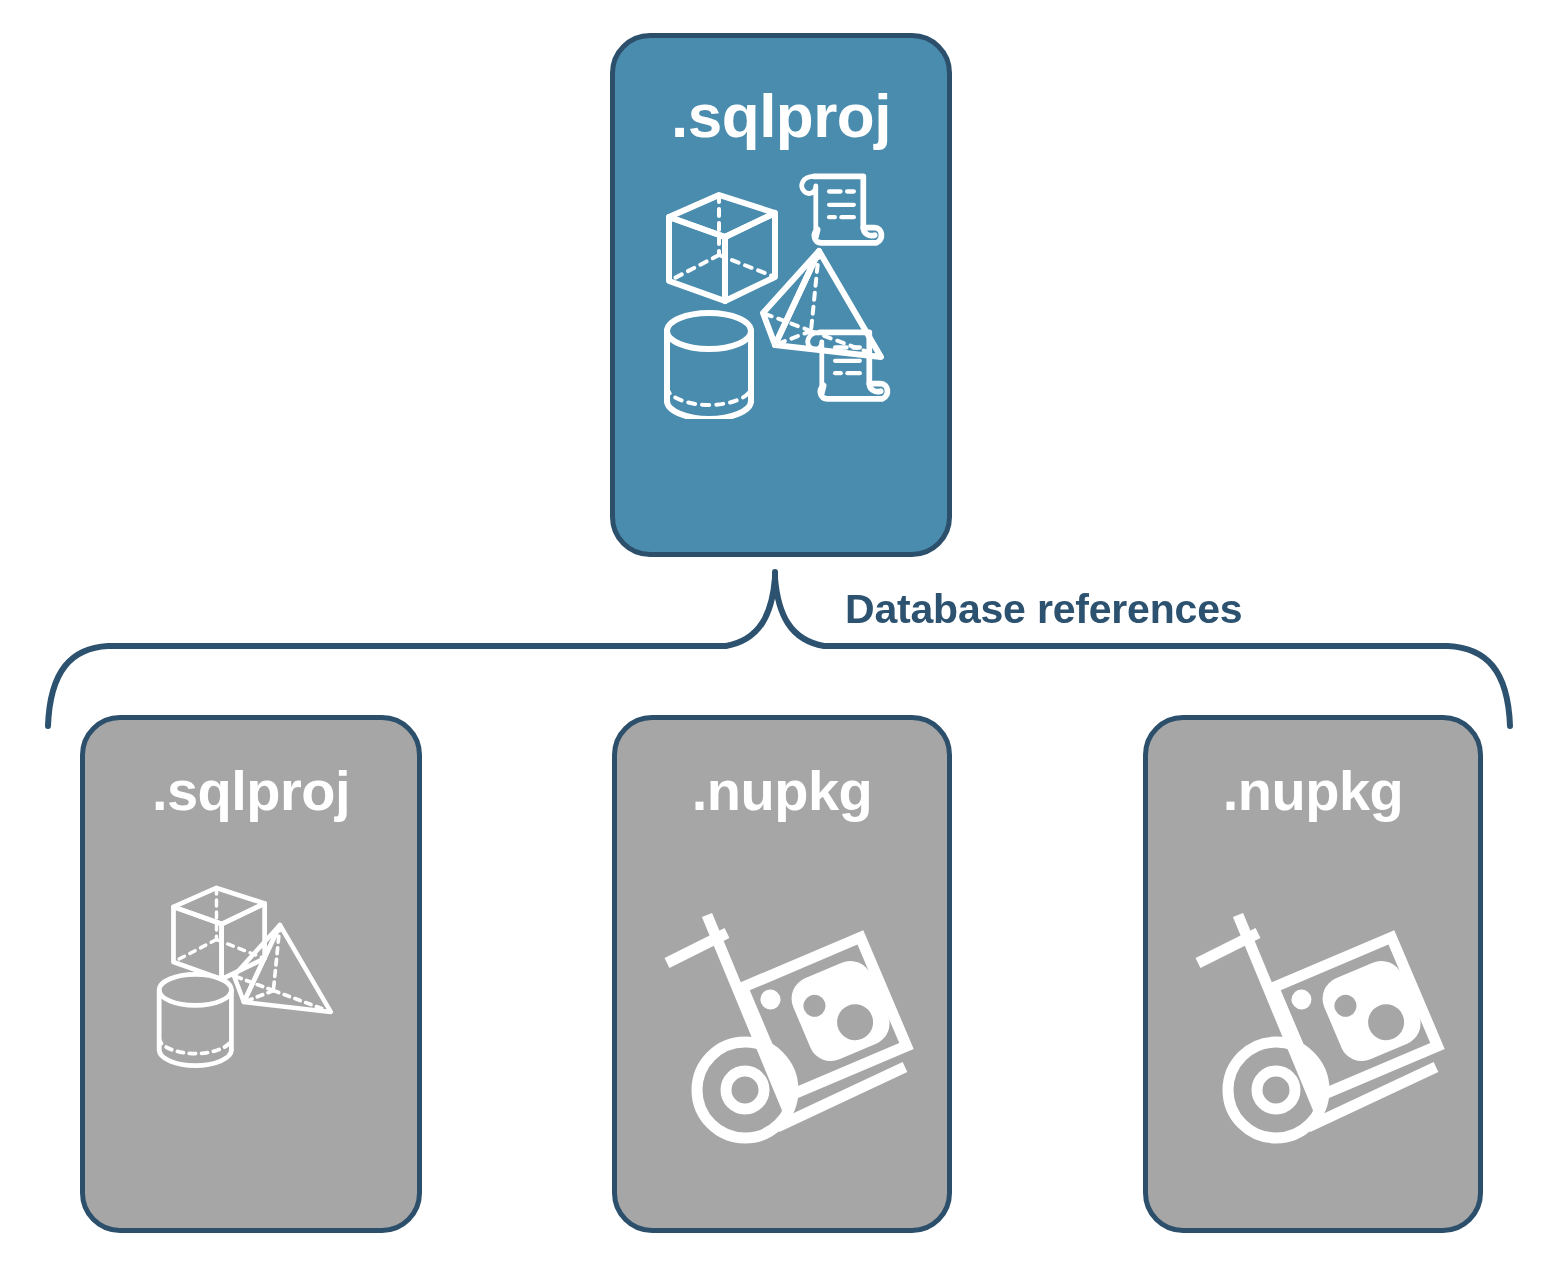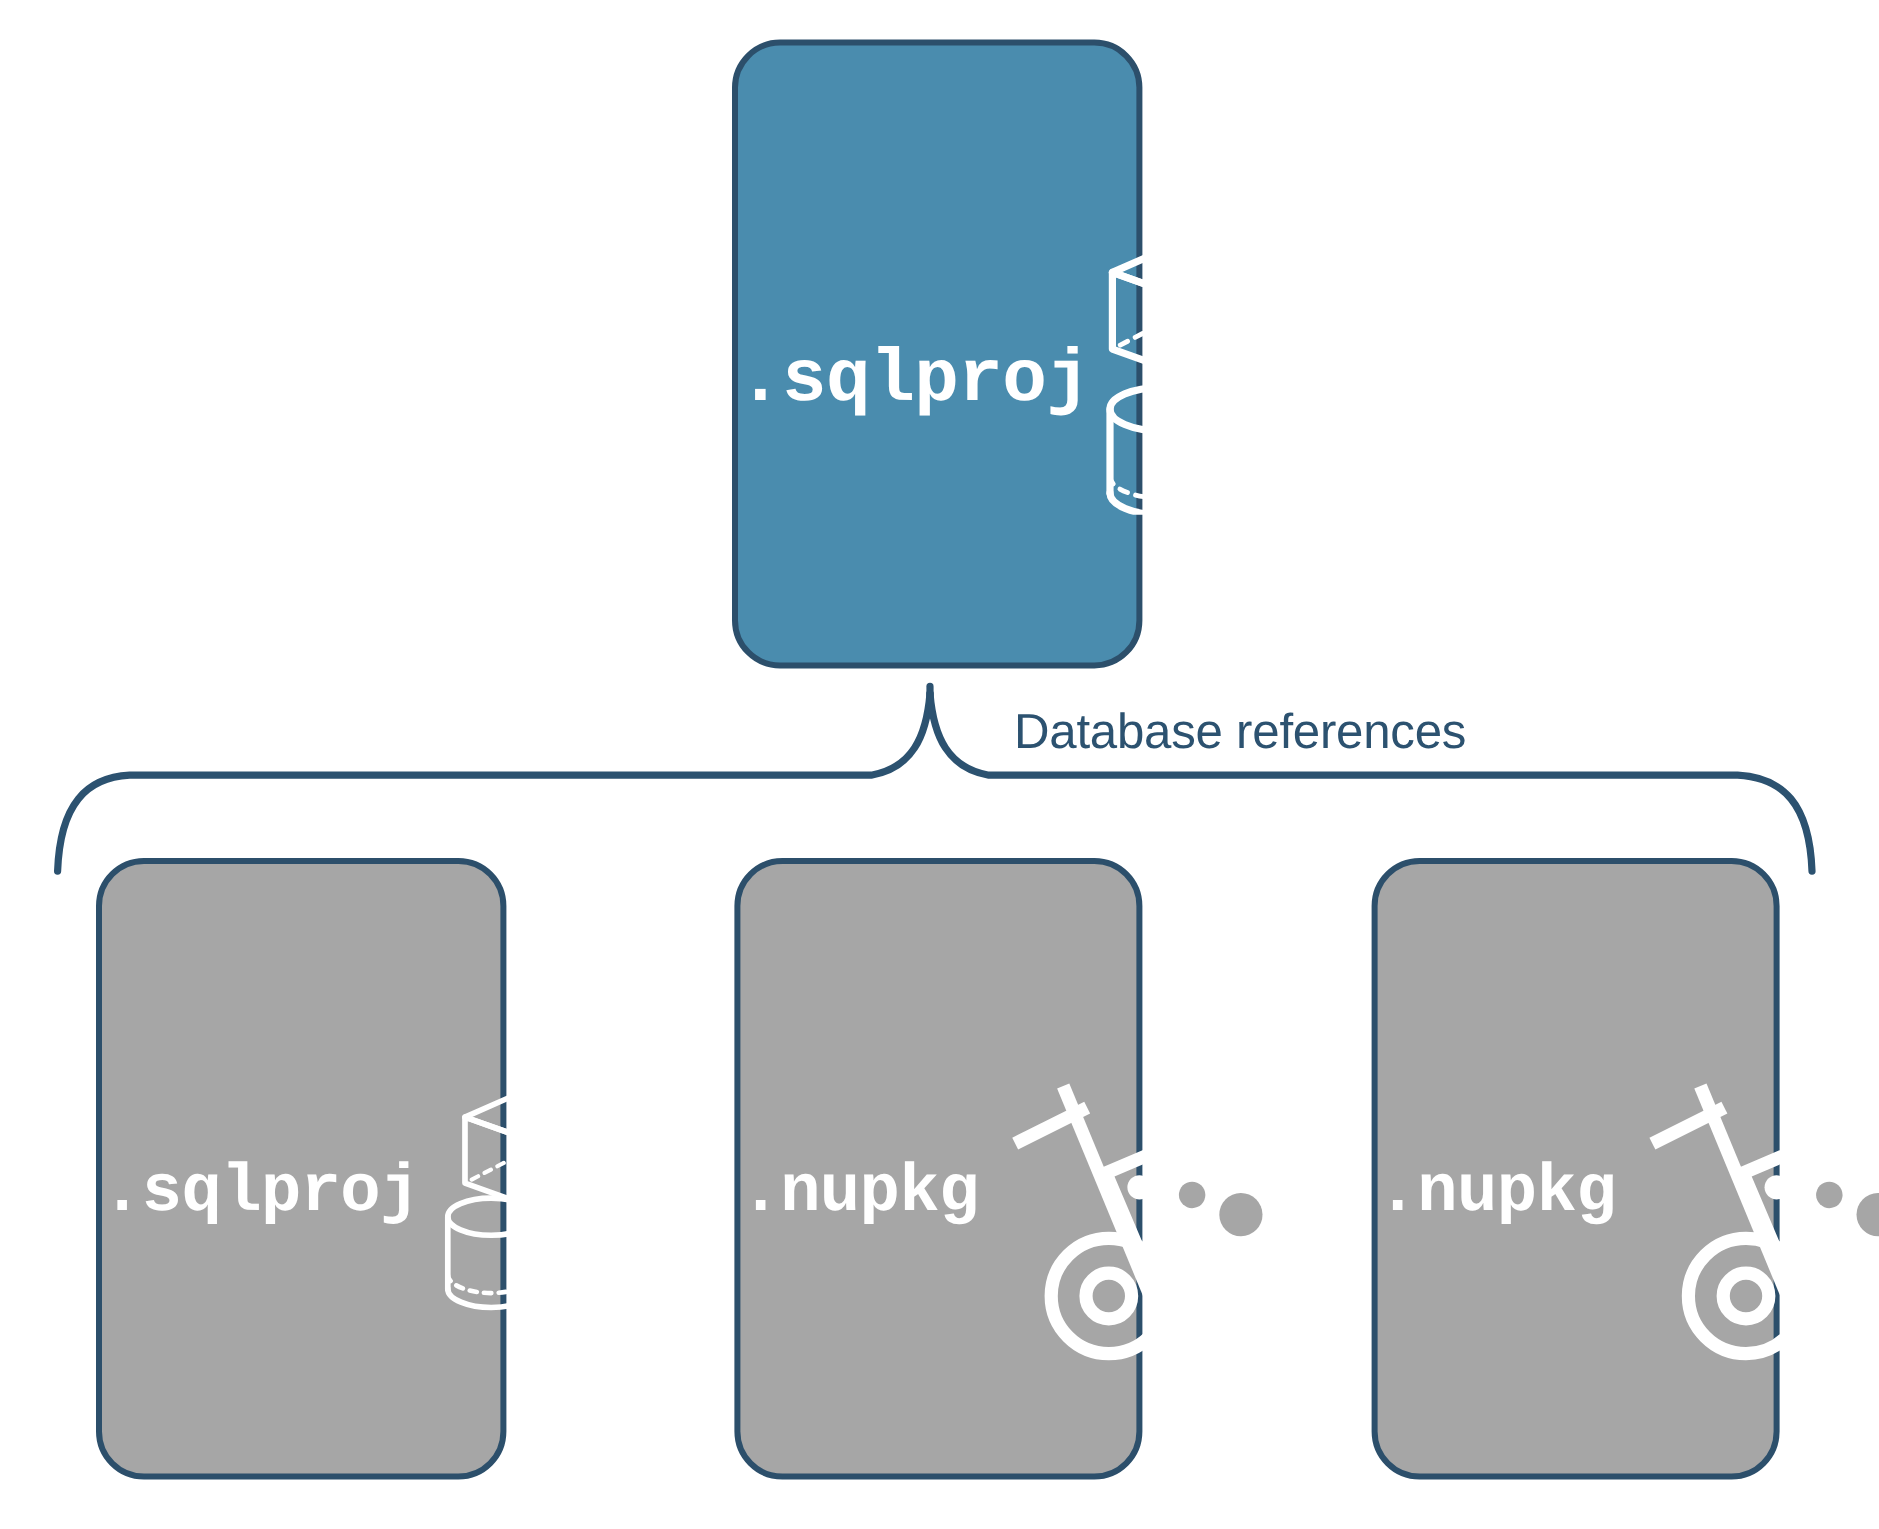--- a/index.html
+++ b/index.html
@@ -19,22 +19,22 @@
     left: 0; top: 0;
     width: 1566px;
     height: 1274px;
   }
   .node-box {
     position: absolute;
     box-sizing: border-box;
     border: 5px solid #2C4F6B;
     border-radius: 40px;
     display: flex;
+    flex-direction: column;
     align-items: center;
-    font-family: Liberation Mono, monospace;
   }
   .node-box.blue { background: #4A8CAE; }
   .node-box.gray { background: #A6A6A6; }
 
   .node-title {
     color: #ffffff;
     font-weight: bold;
     letter-spacing: -0.5px;
     user-select: none;
   }
@@ -59,21 +59,21 @@
   }
   .node-box.gray .node-title { font-size: 56px; margin-top: 38px; }
 
   .icon-wrap { position: relative; }
 
   .brace-label {
     position: absolute;
     left: 845px;
     top: 586px;
     font-size: 41px;
-    font-weight: normal;
+    font-weight: bold;
     color: #2C5270;
     white-space: nowrap;
     letter-spacing: -0.2px;
   }
 </style>
 </head>
 <body>
 
 <svg id="canvas" viewBox="0 0 1566 1274">
   <g fill="none" stroke="#2C5270" stroke-width="6" stroke-linecap="round">

